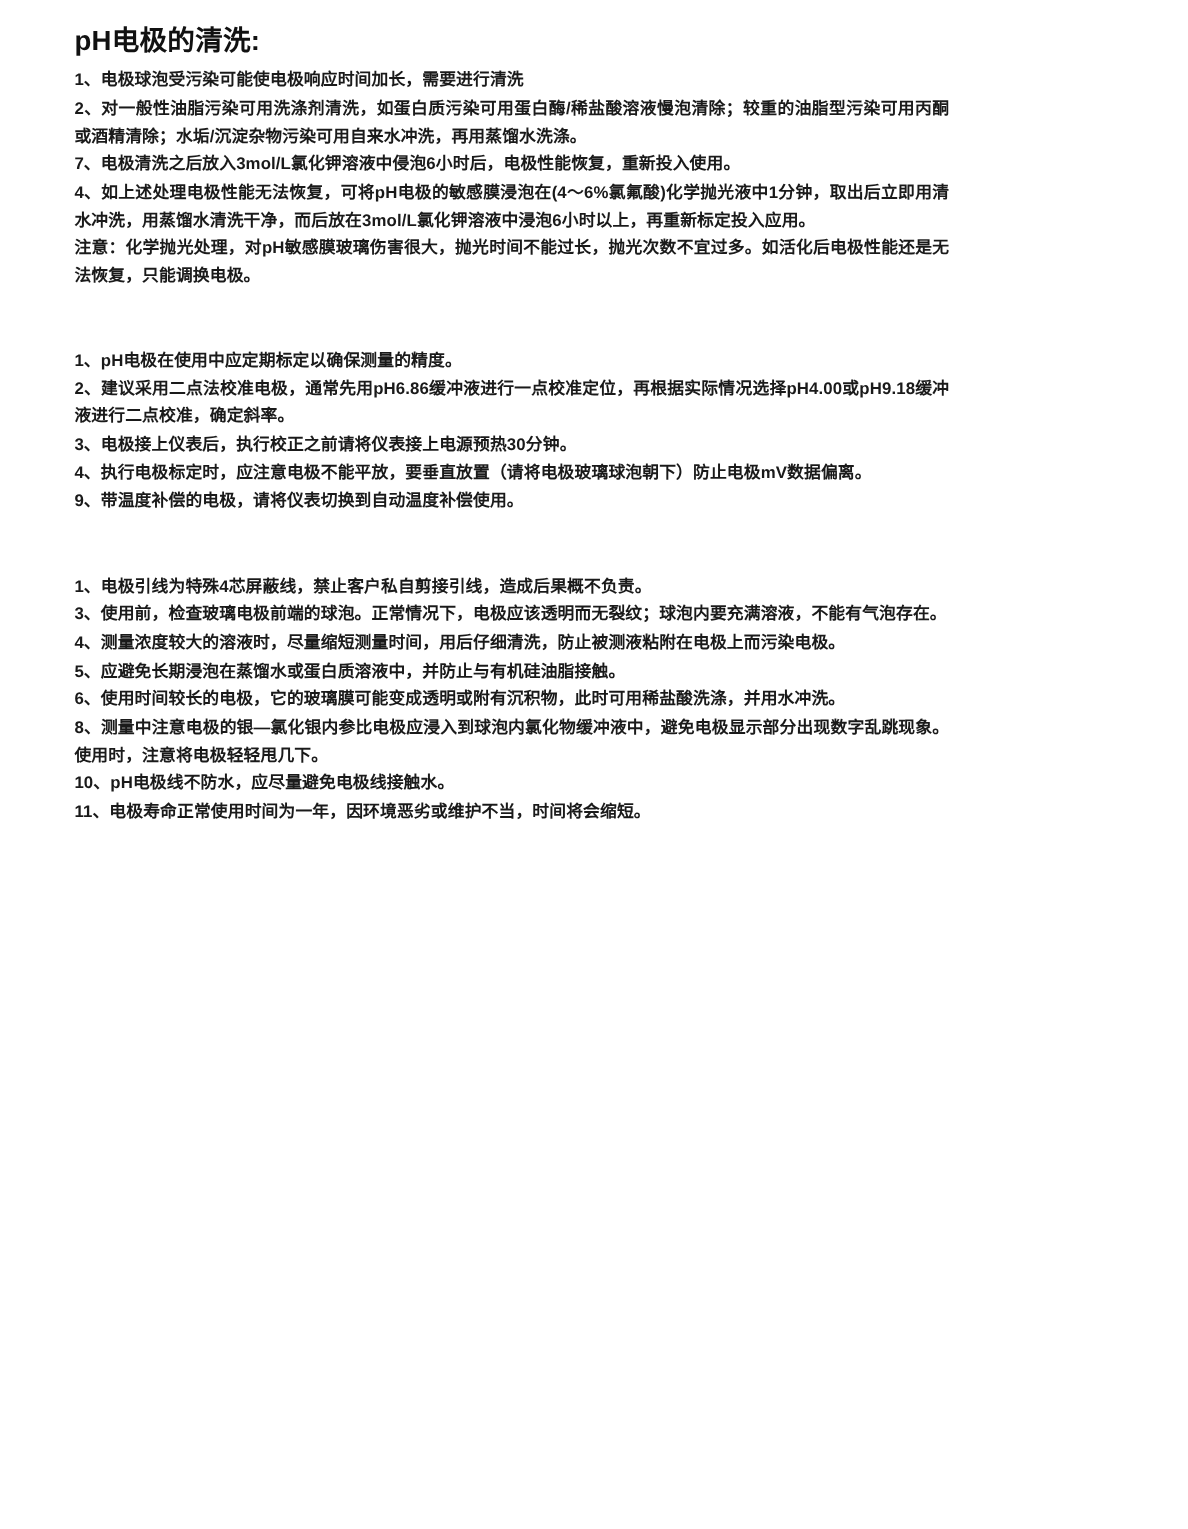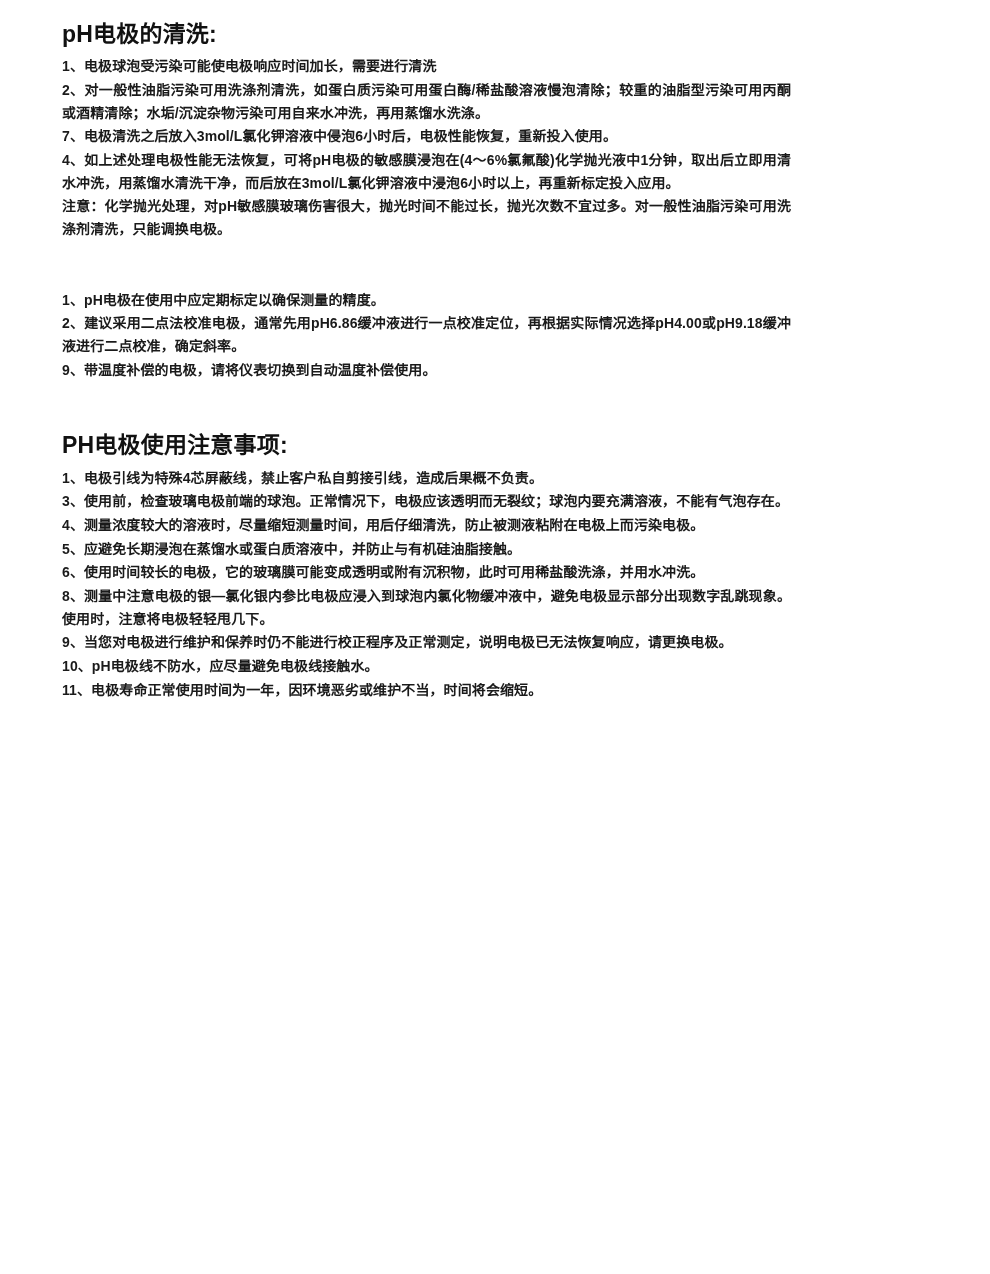--- a/index.html
+++ b/index.html
@@ -54,39 +54,39 @@
 <body>
 
 <div class="page">
 
   <div class="section">
     <h2 class="section-title">pH电极的清洗:</h2>
     <p class="para">1、电极球泡受污染可能使电极响应时间加长，需要进行清洗</p>
     <p class="para">2、对一般性油脂污染可用洗涤剂清洗，如蛋白质污染可用蛋白酶/稀盐酸溶液慢泡清除；较重的油脂型污染可用丙酮或酒精清除；水垢/沉淀杂物污染可用自来水冲洗，再用蒸馏水洗涤。</p>
     <p class="para">7、电极清洗之后放入3mol/L氯化钾溶液中侵泡6小时后，电极性能恢复，重新投入使用。</p>
     <p class="para">4、如上述处理电极性能无法恢复，可将pH电极的敏感膜浸泡在(4〜6%氯氟酸)化学抛光液中1分钟，取出后立即用清水冲洗，用蒸馏水清洗干净，而后放在3mol/L氯化钾溶液中浸泡6小时以上，再重新标定投入应用。</p>
-    <p class="para">注意：化学抛光处理，对pH敏感膜玻璃伤害很大，抛光时间不能过长，抛光次数不宜过多。对一般性油脂污染可用洗涤剂清洗，只能调换电极。</p>
+    <p class="para">注意：化学抛光处理，对pH敏感膜玻璃伤害很大，抛光时间不能过长，抛光次数不宜过多。如活化后电极性能还是无法恢复，只能调换电极。</p>
   </div>
 
   <div class="spacer-lg"></div>
 
   <div class="section">
     <p class="para">1、pH电极在使用中应定期标定以确保测量的精度。</p>
     <p class="para">2、建议采用二点法校准电极，通常先用pH6.86缓冲液进行一点校准定位，再根据实际情况选择pH4.00或pH9.18缓冲液进行二点校准，确定斜率。</p>
+    <p class="para">3、电极接上仪表后，执行校正之前请将仪表接上电源预热30分钟。</p>
+    <p class="para">4、执行电极标定时，应注意电极不能平放，要垂直放置（请将电极玻璃球泡朝下）防止电极mV数据偏离。</p>
     <p class="para">9、带温度补偿的电极，请将仪表切换到自动温度补偿使用。</p>
   </div>
 
   <div class="spacer-lg"></div>
 
   <div class="section">
-    <h2 class="section-title">PH电极使用注意事项:</h2>
     <p class="para">1、电极引线为特殊4芯屏蔽线，禁止客户私自剪接引线，造成后果概不负责。</p>
     <p class="para">3、使用前，检查玻璃电极前端的球泡。正常情况下，电极应该透明而无裂纹；球泡内要充满溶液，不能有气泡存在。</p>
     <p class="para">4、测量浓度较大的溶液时，尽量缩短测量时间，用后仔细清洗，防止被测液粘附在电极上而污染电极。</p>
     <p class="para">5、应避免长期浸泡在蒸馏水或蛋白质溶液中，并防止与有机硅油脂接触。</p>
     <p class="para">6、使用时间较长的电极，它的玻璃膜可能变成透明或附有沉积物，此时可用稀盐酸洗涤，并用水冲洗。</p>
     <p class="para">8、测量中注意电极的银—氯化银内参比电极应浸入到球泡内氯化物缓冲液中，避免电极显示部分出现数字乱跳现象。使用时，注意将电极轻轻甩几下。</p>
-    <p class="para">9、当您对电极进行维护和保养时仍不能进行校正程序及正常测定，说明电极已无法恢复响应，请更换电极。</p>
     <p class="para">10、pH电极线不防水，应尽量避免电极线接触水。</p>
     <p class="para">11、电极寿命正常使用时间为一年，因环境恶劣或维护不当，时间将会缩短。</p>
   </div>
 
 </div>
 
 </body></html>

